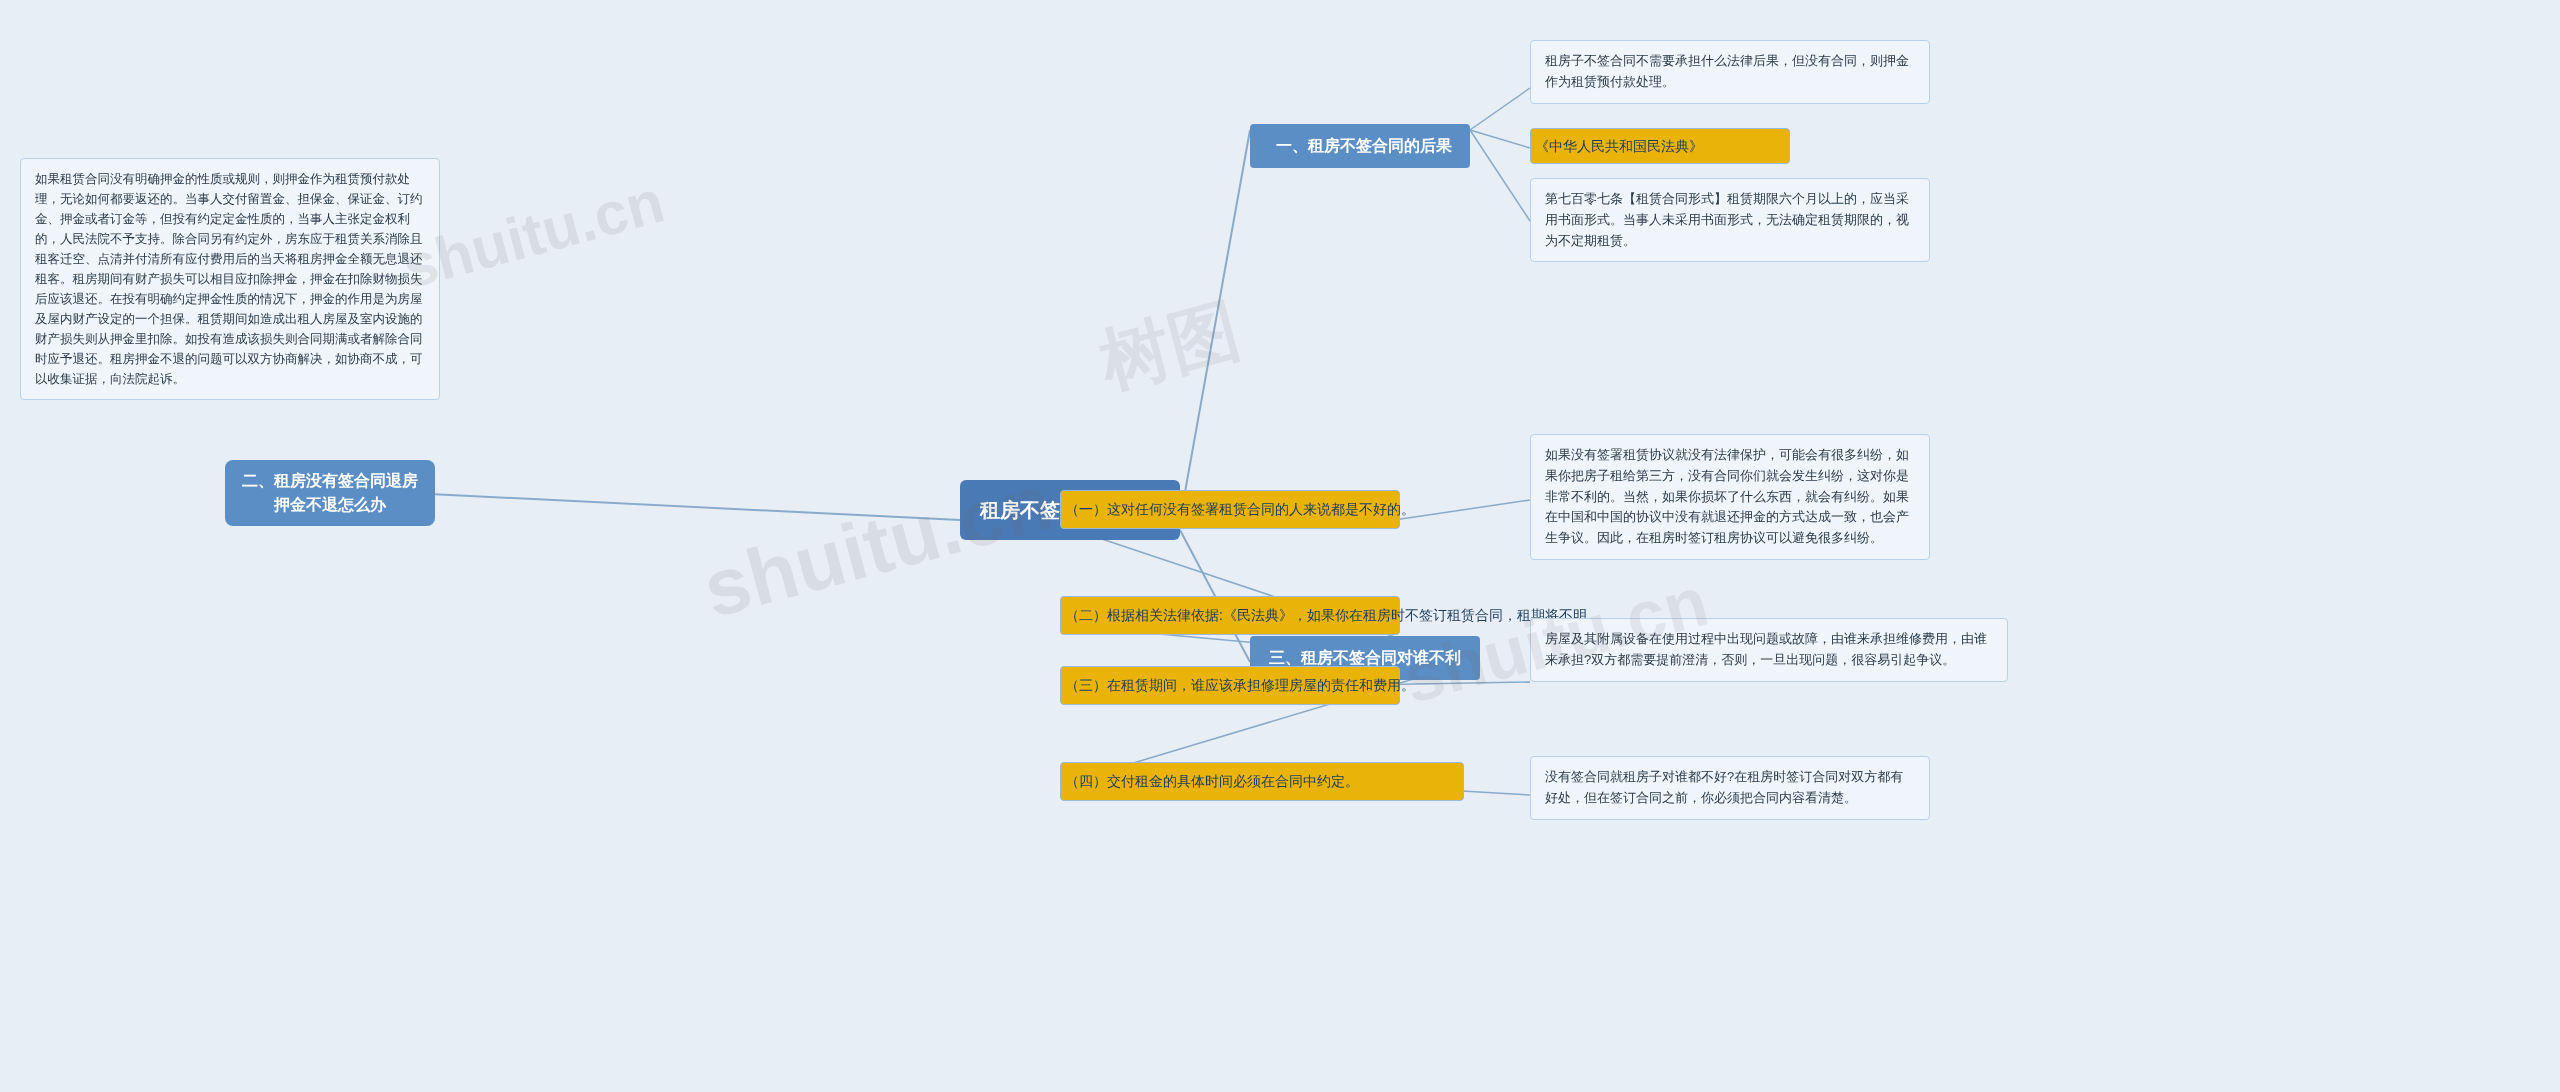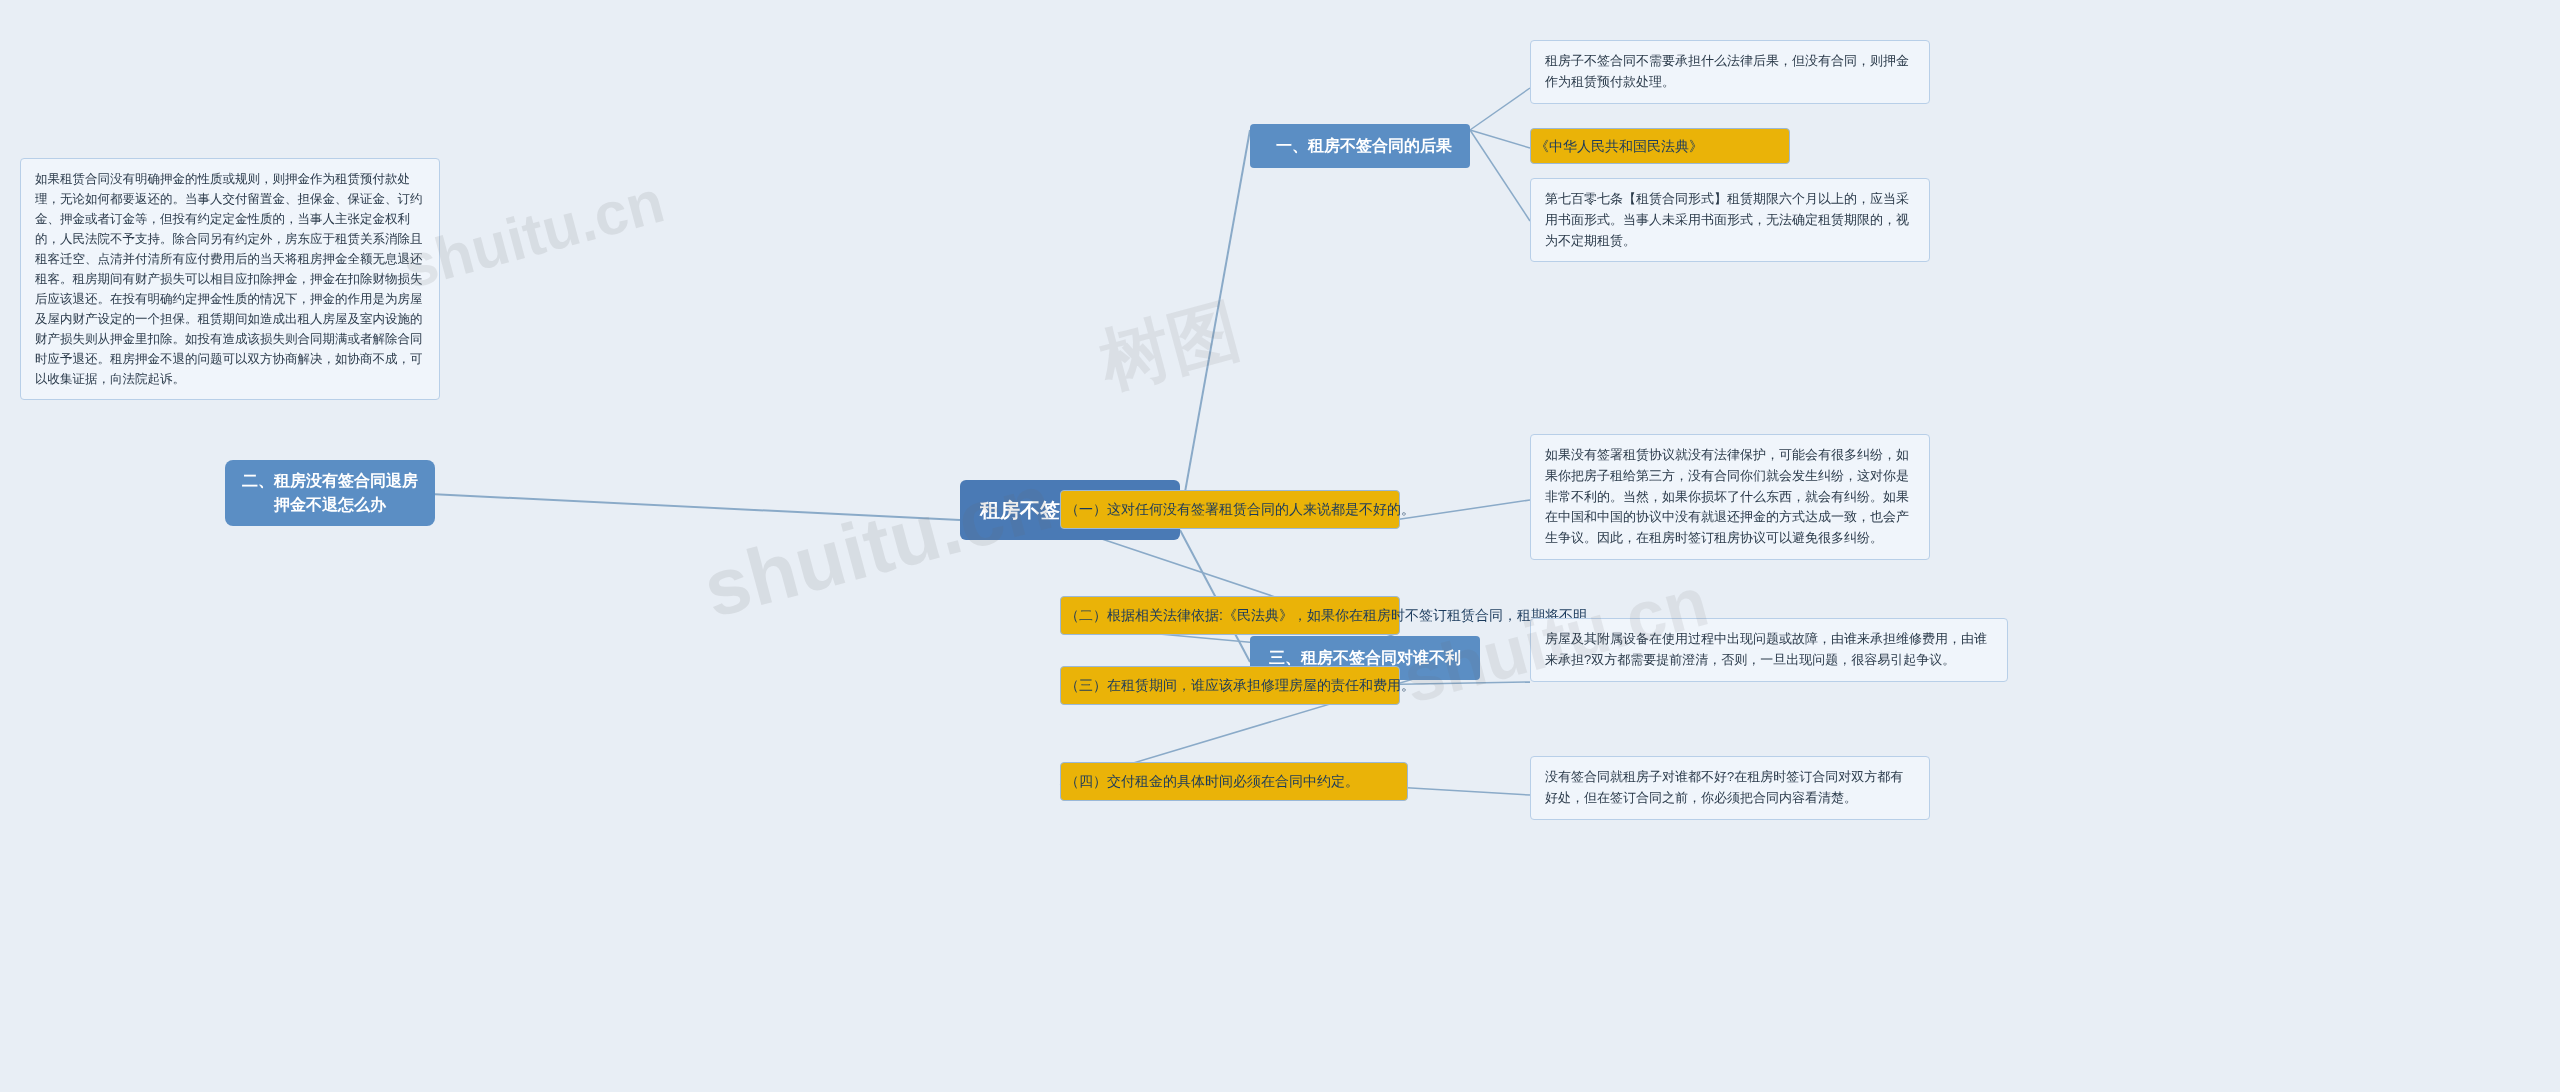--- a/index.html
+++ b/index.html
@@ -169,21 +169,21 @@
     <span>（二）根据相关法律依据:《民法典》，如果你在租房时不签订租赁合同，租期将不明。</span>
   </div>
 
   <div class="node node-l2" style="left:1060px; top:666px; width:340px;">
     <span>（三）在租赁期间，谁应该承担修理房屋的责任和费用。</span>
   </div>
   <div class="node node-content" style="left:1530px; top:618px; width:478px;">
     <span>房屋及其附属设备在使用过程中出现问题或故障，由谁来承担维修费用，由谁来承担?双方都需要提前澄清，否则，一旦出现问题，很容易引起争议。</span>
   </div>
 
-  <div class="node node-l2" style="left:1060px; top:762px; width:348px;">
+  <div class="node node-l2" style="left:1060px; top:762px; width:404px;">
     <span>（四）交付租金的具体时间必须在合同中约定。</span>
   </div>
   <div class="node node-content" style="left:1530px; top:756px; width:400px;">
     <span>没有签合同就租房子对谁都不好?在租房时签订合同对双方都有好处，但在签订合同之前，你必须把合同内容看清楚。</span>
   </div>
 
   <div class="node node-left-main" style="left:225px; top:460px; width:210px; height:66px; display:flex; align-items:center; justify-content:center; text-align:center; line-height:1.5;">
     <span>二、租房没有签合同退房押金不退怎么办</span>
   </div>
 

